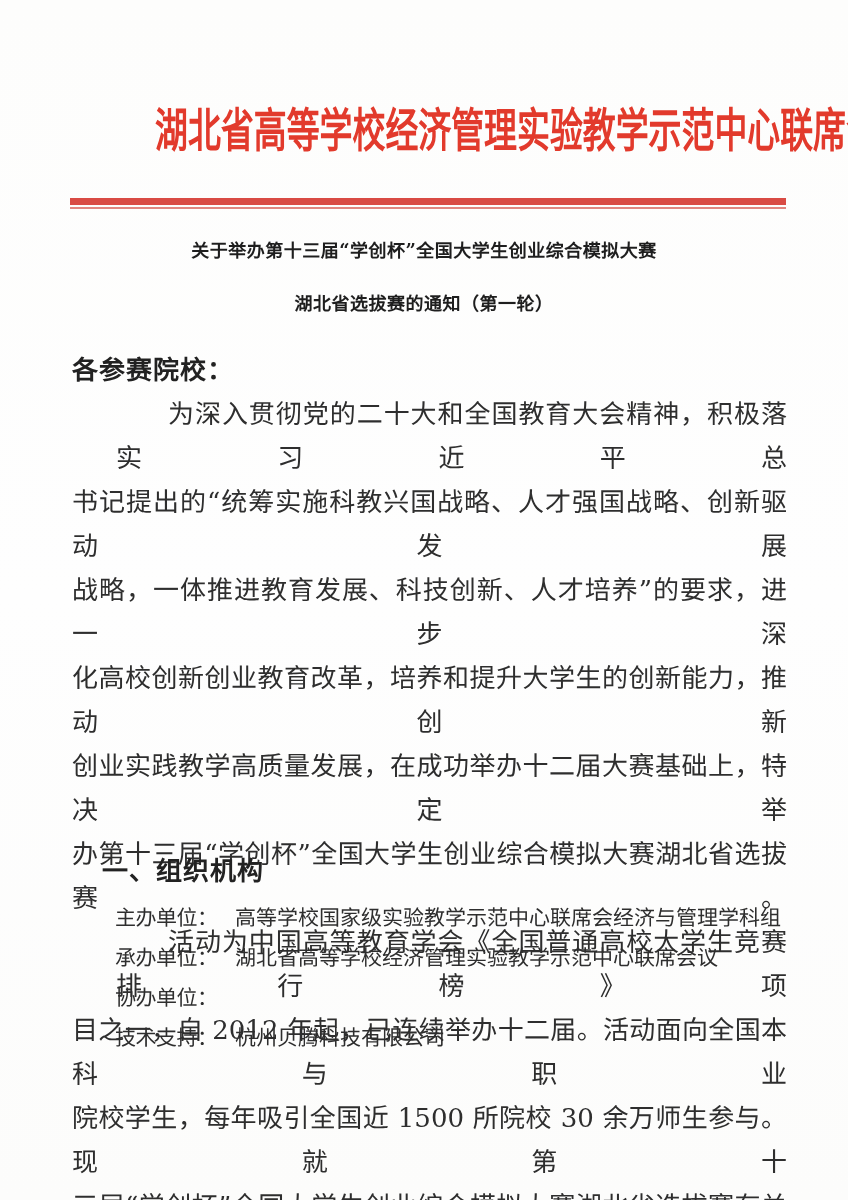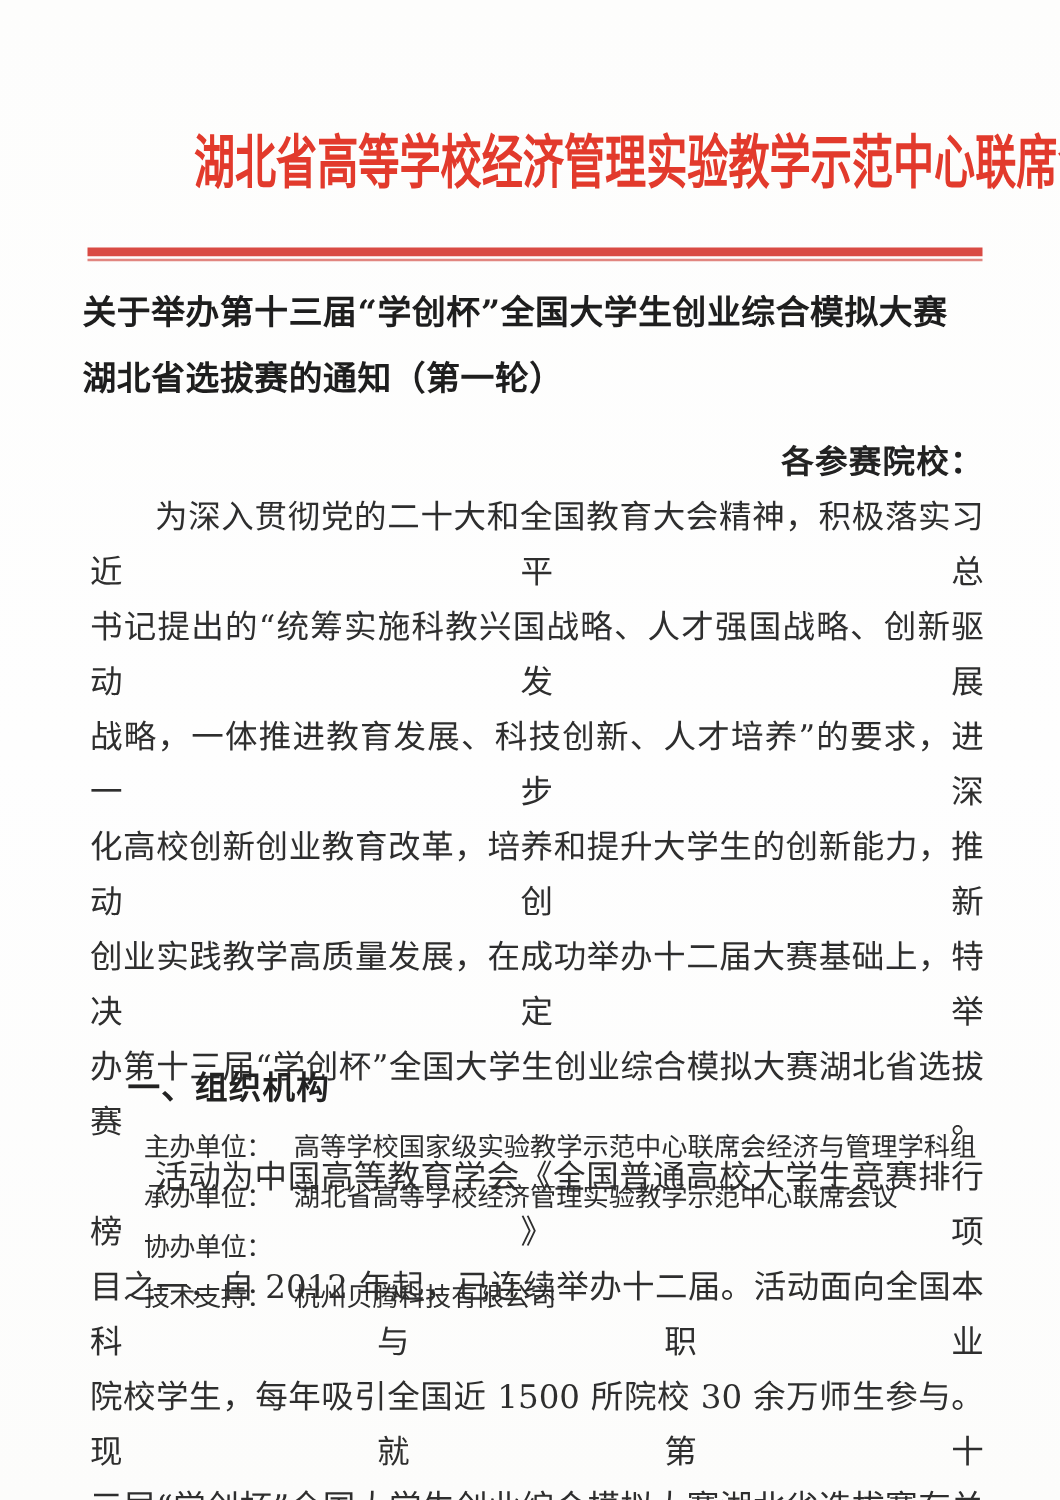--- a/index.html
+++ b/index.html
@@ -44,50 +44,49 @@
   }
   .divider .thick { height: 7px; background: #d94b44; }
   .divider .thin  { height: 2px; margin-top: 2px; background: #e18680; }
   
   .doc-title {
     position: absolute;
     top: 224px;
     left: 66px;
     width: 716px;
     margin: 0;
-    text-align: left;
-    font-size: 27px;
+    text-align: center;
+    font-size: 18px;
     font-weight: bold;
     color: #1e1e1e;
     line-height: 53px;
     letter-spacing: 0.5px;
   }
   
   .body-block {
     position: absolute;
     top: 348px;
     left: 72px;
     width: 715px;
     font-size: 26px;
     color: #2e2e2e;
     line-height: 44px;
   }
   .salutation {
     font-family: "DejaVu Sans", "Liberation Sans", sans-serif;
     font-weight: bold;
     color: #222;
     letter-spacing: 1px;
-    text-align: right;
   }
   .para-line { display: block; }
   .para-line.full {
     text-align: justify;
     text-align-last: justify;
   }
-  .para-line.indent { text-indent: 52px; }
+  .para-line.indent { text-indent: 52px; margin-left: 44px; }
   
   .section-heading {
     position: absolute;
     top: 851px;
     left: 102px;
     font-family: "DejaVu Sans", "Liberation Sans", sans-serif;
     font-weight: bold;
     font-size: 26px;
     color: #222;
     line-height: 40px;

